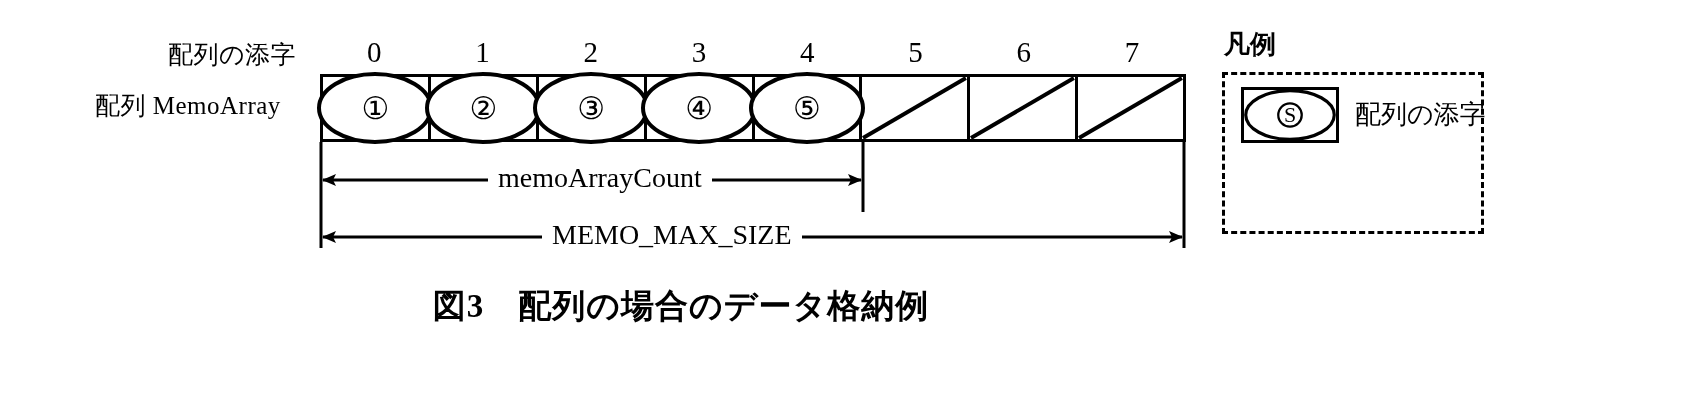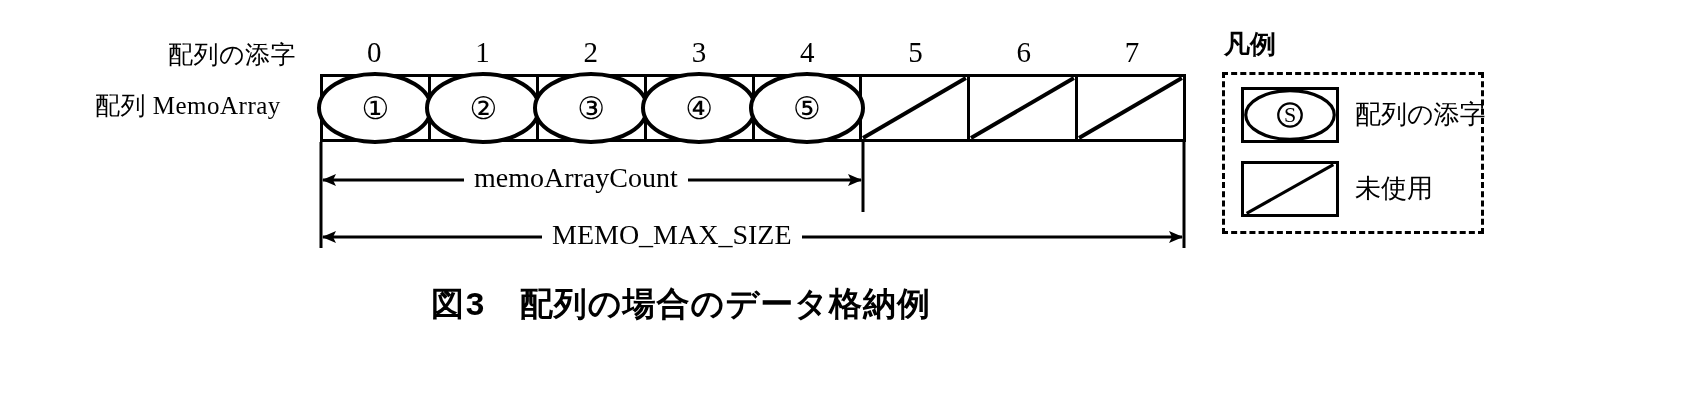--- a/index.html
+++ b/index.html
@@ -108,21 +108,21 @@
   }
   .dim-label {
     position: absolute;
     font-size: 28px;
     line-height: 1;
     background: #fff;
     padding: 0 10px;
     white-space: nowrap;
   }
   #memo-count-label {
-    left: 464px;
+    left: 488px;
     top: 164px;
   }
   #memo-max-label {
     left: 542px;
     top: 221px;
   }
 
   
   #legend-title {
     position: absolute;
@@ -187,21 +187,21 @@
   #figure-caption {
     position: absolute;
     left: 0;
     top: 290px;
     width: 1362px;
     text-align: center;
     font-size: 33px;
     font-weight: bold;
     line-height: 1;
     letter-spacing: 1px;
-    font-family: Liberation Mono, monospace;
+    font-family: Liberation Serif, serif;
   }
 </style>
 </head>
 <body>
 
 <div class="row-label" id="index-row-label">配列の添字</div>
 
 <div class="row-label" id="array-row-label">配列 MemoArray</div>
 
 <div id="index-numbers">
@@ -318,24 +318,16 @@
     <div class="legend-swatch">
       <svg viewBox="0 0 104 62" xmlns="http://www.w3.org/2000/svg">
         <ellipse cx="52" cy="31" rx="49" ry="27" fill="none" stroke="#000" stroke-width="3.5"></ellipse>
         <circle cx="52" cy="31" r="13" fill="none" stroke="#000" stroke-width="2.5"></circle>
       </svg>
       <div class="legend-swatch-num">S</div>
     </div>
     <div class="legend-text">配列の添字</div>
   </div>
 
-  <div class="legend-row" id="legend-row-unused">
-    <div class="legend-swatch">
-      <svg viewBox="0 0 104 62" xmlns="http://www.w3.org/2000/svg">
-        <line x1="4" y1="58" x2="100" y2="4" stroke="#000" stroke-width="3.5"></line>
-      </svg>
-    </div>
-    <div class="legend-text">未使用</div>
-  </div>
 
 </div>
 
 <div id="figure-caption">図3　配列の場合のデータ格納例</div>
 
 </body></html>

